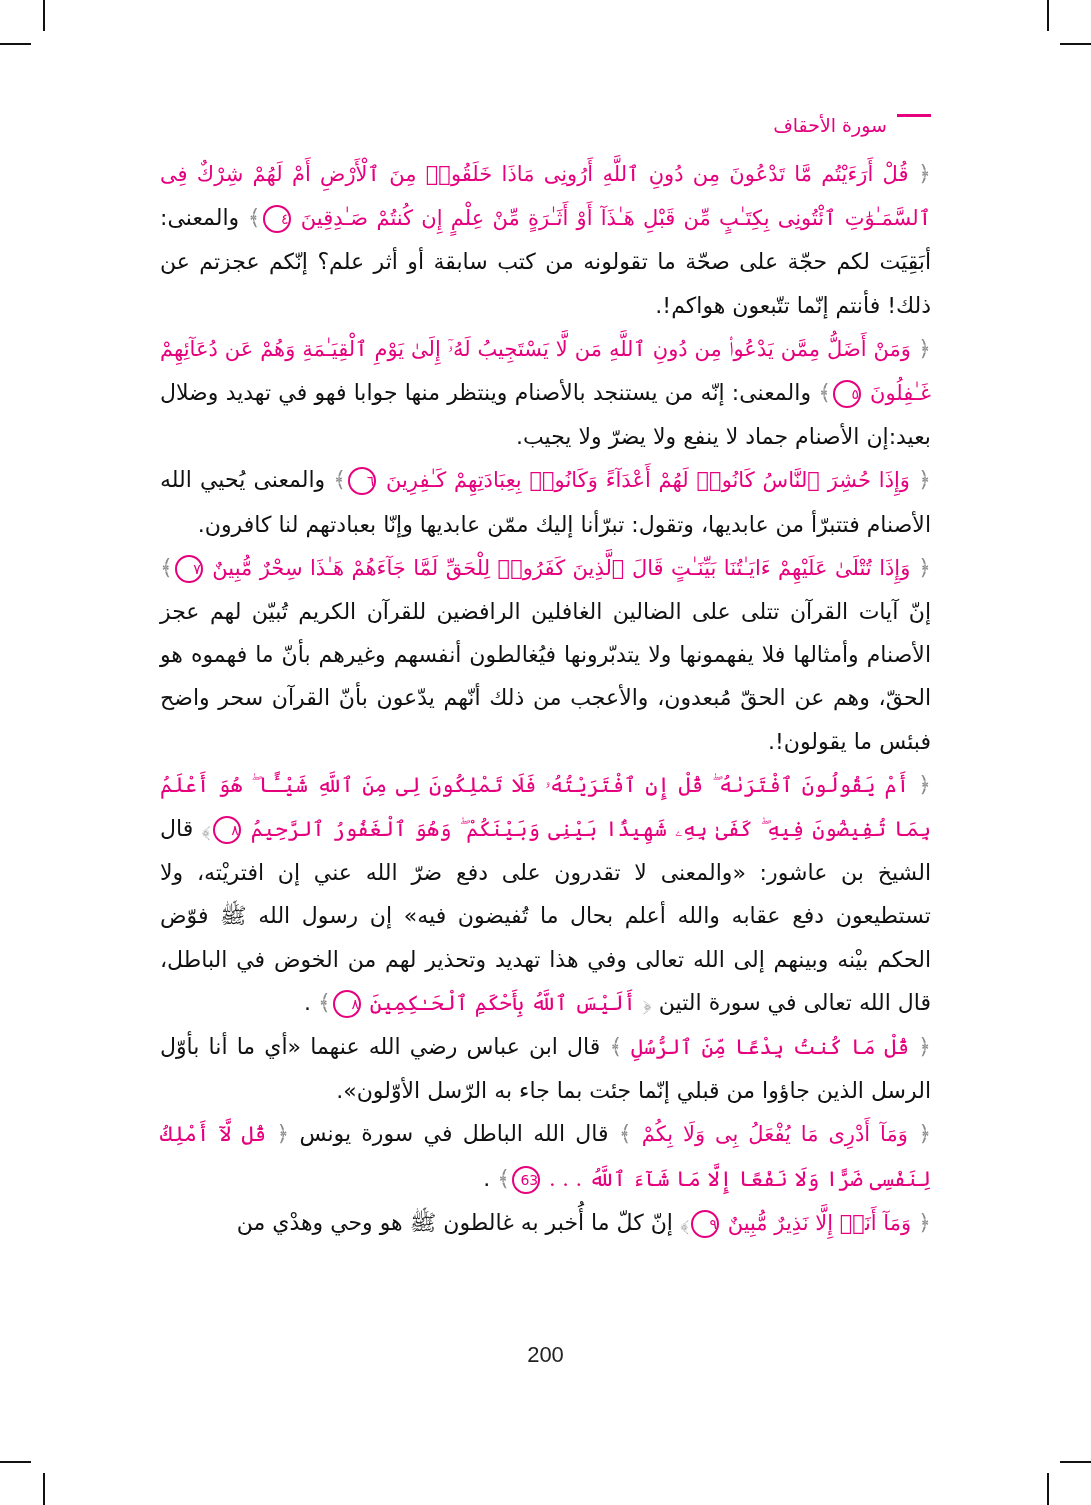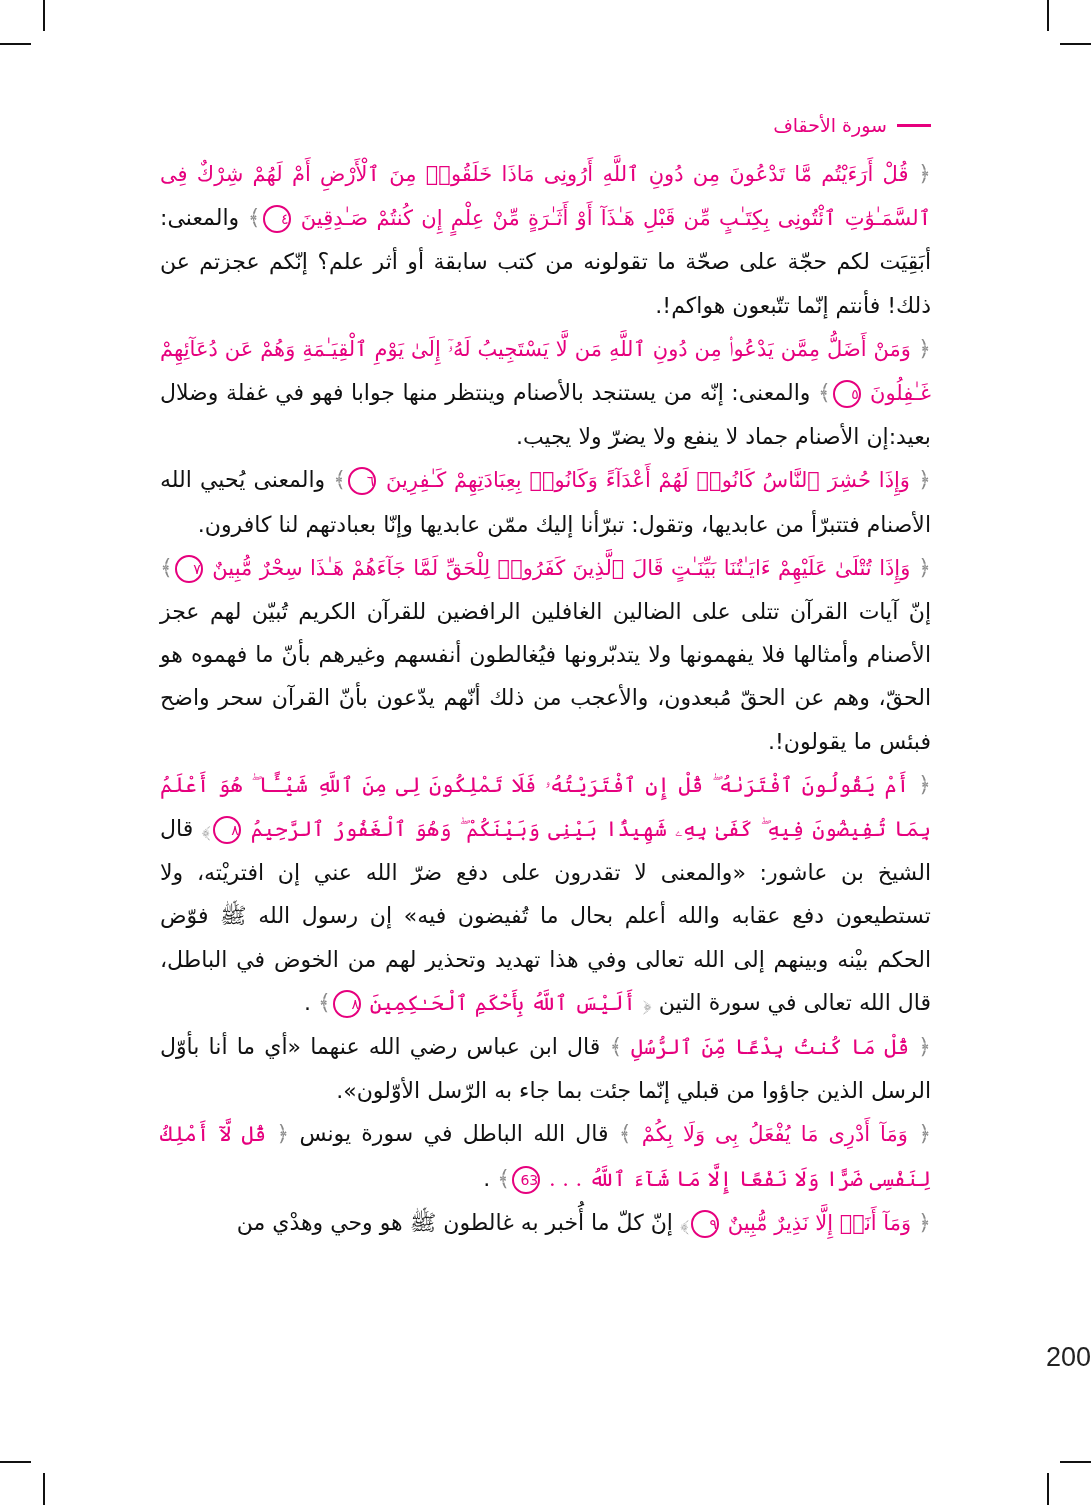--- a/index.html
+++ b/index.html
@@ -1,47 +1,47 @@
 <!DOCTYPE html>
 <html style="--accent: #e6007e;"><head>
   <meta charset="utf-8">
   <style>
     html, body { margin:0; padding:0; background:#ffffff; }
     body { width:1091px; height:1505px; position:relative; overflow:hidden; font-family:"DejaVu Sans", sans-serif; }
     .crop { position:absolute; background:#111; }
-    .page-header { position:absolute; right:160px; top:114px; display:flex; align-items:center; direction:rtl; gap:10px; }
+    .page-header { position:absolute; right:160px; top:114px; display:flex; direction:rtl; gap:10px; }
     .page-header .dash { width:34px; height:3px; background:var(--accent); display:inline-block; }
     .page-header .title { color:var(--accent); font-size:19px; font-family:"DejaVu Sans", sans-serif; }
     .content { position:absolute; left:160px; right:160px; top:152px; direction:rtl; text-align:justify; text-align-last:right; font-family:"DejaVu Sans", sans-serif; font-size:22px; line-height:43.2px; color:#111; }
     .content p { margin:0; }
     .ayah { color:var(--accent); font-family:"DejaVu Serif", serif; font-size:21px; }
     .br { color:#888; }
     .num { display:inline-block; color:var(--accent); border:2px solid var(--accent); border-radius:50%; width:24px; height:24px; line-height:24px; text-align:center; font-size:14px; margin:0 2px; vertical-align:middle; }
-    .page-number { position:absolute; left:0; right:0; top:1342px; text-align:right; font-family:"Liberation Sans", sans-serif; font-size:27px; color:#222; }
+    .page-number { position:absolute; left:0; right:0; top:1342px; text-align:center; font-family:"Liberation Sans", sans-serif; font-size:22px; color:#222; }
   </style>
 </head>
 <body>
 
 <div class="crop" style="left:43px;top:0;width:2px;height:31px;"></div>
 <div class="crop" style="left:0;top:43px;width:31px;height:2px;"></div>
 <div class="crop" style="left:1047px;top:0;width:2px;height:31px;"></div>
 <div class="crop" style="left:1060px;top:43px;width:31px;height:2px;"></div>
 <div class="crop" style="left:0;top:1461px;width:31px;height:2px;"></div>
 <div class="crop" style="left:43px;top:1473px;width:2px;height:32px;"></div>
 <div class="crop" style="left:1060px;top:1461px;width:31px;height:2px;"></div>
 <div class="crop" style="left:1047px;top:1473px;width:2px;height:32px;"></div>
 
 <div class="page-header">
   <span class="dash"></span>
   <span class="title">سورة الأحقاف</span>
 </div>
 
 <div class="content" id="content">
     <p><span class="br">﴿ </span><span class="ayah">قُلْ أَرَءَيْتُم مَّا تَدْعُونَ مِن دُونِ ٱللَّهِ أَرُونِى مَاذَا خَلَقُوا۟ مِنَ ٱلْأَرْضِ أَمْ لَهُمْ شِرْكٌ فِى ٱلسَّمَـٰوَٰتِ ٱئْتُونِى بِكِتَـٰبٍ مِّن قَبْلِ هَـٰذَآ أَوْ أَثَـٰرَةٍ مِّنْ عِلْمٍ إِن كُنتُمْ صَـٰدِقِينَ </span><span class="num">٤</span><span class="br">﴾ </span><span>والمعنى: أبَقِيَت لكم حجّة على صحّة ما تقولونه من كتب سابقة أو أثر علم؟ إنّكم عجزتم عن ذلك! فأنتم إنّما تتّبعون هواكم!. </span></p>
-    <p><span class="br">﴿ </span><span class="ayah">وَمَنْ أَضَلُّ مِمَّن يَدْعُوا۟ مِن دُونِ ٱللَّهِ مَن لَّا يَسْتَجِيبُ لَهُۥٓ إِلَىٰ يَوْمِ ٱلْقِيَـٰمَةِ وَهُمْ عَن دُعَآئِهِمْ غَـٰفِلُونَ </span><span class="num">٥</span><span class="br">﴾ </span><span>والمعنى: إنّه من يستنجد بالأصنام وينتظر منها جوابا فهو في غفلة وضلال بعيد:إن الأصنام جماد لا ينفع ولا يضرّ ولا يجيب. </span></p>
+    <p><span class="br">﴿ </span><span class="ayah">وَمَنْ أَضَلُّ مِمَّن يَدْعُوا۟ مِن دُونِ ٱللَّهِ مَن لَّا يَسْتَجِيبُ لَهُۥٓ إِلَىٰ يَوْمِ ٱلْقِيَـٰمَةِ وَهُمْ عَن دُعَآئِهِمْ غَـٰفِلُونَ </span><span class="num">٥</span><span class="br">﴾ </span><span>والمعنى: إنّه من يستنجد بالأصنام وينتظر منها جوابا فهو في تهديد وضلال بعيد:إن الأصنام جماد لا ينفع ولا يضرّ ولا يجيب. </span></p>
     <p><span class="br">﴿ </span><span class="ayah">وَإِذَا حُشِرَ ٱلنَّاسُ كَانُوا۟ لَهُمْ أَعْدَآءً وَكَانُوا۟ بِعِبَادَتِهِمْ كَـٰفِرِينَ </span><span class="num">٦</span><span class="br">﴾ </span><span>والمعنى يُحيي الله الأصنام فتتبرّأ من عابديها، وتقول: تبرّأنا إليك ممّن عابديها وإنّا بعبادتهم لنا كافرون. </span></p>
     <p><span class="br">﴿ </span><span class="ayah">وَإِذَا تُتْلَىٰ عَلَيْهِمْ ءَايَـٰتُنَا بَيِّنَـٰتٍ قَالَ ٱلَّذِينَ كَفَرُوا۟ لِلْحَقِّ لَمَّا جَآءَهُمْ هَـٰذَا سِحْرٌ مُّبِينٌ </span><span class="num">٧</span><span class="br">﴾ </span><span>إنّ آيات القرآن تتلى على الضالين الغافلين الرافضين للقرآن الكريم تُبيّن لهم عجز الأصنام وأمثالها فلا يفهمونها ولا يتدبّرونها فيُغالطون أنفسهم وغيرهم بأنّ ما فهموه هو الحقّ، وهم عن الحقّ مُبعدون، والأعجب من ذلك أنّهم يدّعون بأنّ القرآن سحر واضح فبئس ما يقولون!. </span></p>
     <p><span class="br">﴿ </span><span class="ayah">أَمْ يَقُولُونَ ٱفْتَرَىٰهُ ۖ قُلْ إِنِ ٱفْتَرَيْتُهُۥ فَلَا تَمْلِكُونَ لِى مِنَ ٱللَّهِ شَيْـًٔا ۖ هُوَ أَعْلَمُ بِمَا تُفِيضُونَ فِيهِ ۖ كَفَىٰ بِهِۦ شَهِيدًۢا بَيْنِى وَبَيْنَكُمْ ۖ وَهُوَ ٱلْغَفُورُ ٱلرَّحِيمُ </span><span class="num">٨</span><span class="br">﴾ </span><span>قال الشيخ بن عاشور: «والمعنى لا تقدرون على دفع ضرّ الله عني إن افتريْته، ولا تستطيعون دفع عقابه والله أعلم بحال ما تُفيضون فيه» إن رسول الله ﷺ فوّض الحكم بيْنه وبينهم إلى الله تعالى وفي هذا تهديد وتحذير لهم من الخوض في الباطل، قال الله تعالى في سورة التين </span><span class="br">﴿ </span><span class="ayah">أَلَيْسَ ٱللَّهُ بِأَحْكَمِ ٱلْحَـٰكِمِينَ </span><span class="num">٨</span><span class="br">﴾ </span><span>.</span></p>
     <p><span class="br">﴿ </span><span class="ayah">قُلْ مَا كُنتُ بِدْعًا مِّنَ ٱلرُّسُلِ </span><span class="br">﴾ </span><span>قال ابن عباس رضي الله عنهما «أي ما أنا بأوّل الرسل الذين جاؤوا من قبلي إنّما جئت بما جاء به الرّسل الأوّلون». </span></p>
     <p><span class="br">﴿ </span><span class="ayah">وَمَآ أَدْرِى مَا يُفْعَلُ بِى وَلَا بِكُمْ </span><span class="br">﴾ </span><span>قال الله الباطل في سورة يونس </span><span class="br">﴿ </span><span class="ayah">قُل لَّآ أَمْلِكُ لِنَفْسِى ضَرًّا وَلَا نَفْعًا إِلَّا مَا شَآءَ ٱللَّهُ . . . </span><span class="num">63</span><span class="br">﴾ </span><span>.</span></p>
     <p><span class="br">﴿ </span><span class="ayah">وَمَآ أَنَا۠ إِلَّا نَذِيرٌ مُّبِينٌ </span><span class="num">٩</span><span class="br">﴾ </span><span>إنّ كلّ ما أُخبر به غالطون ﷺ هو وحي وهدْي من </span></p>
   </div>
 
 <div class="page-number">200</div>
 

